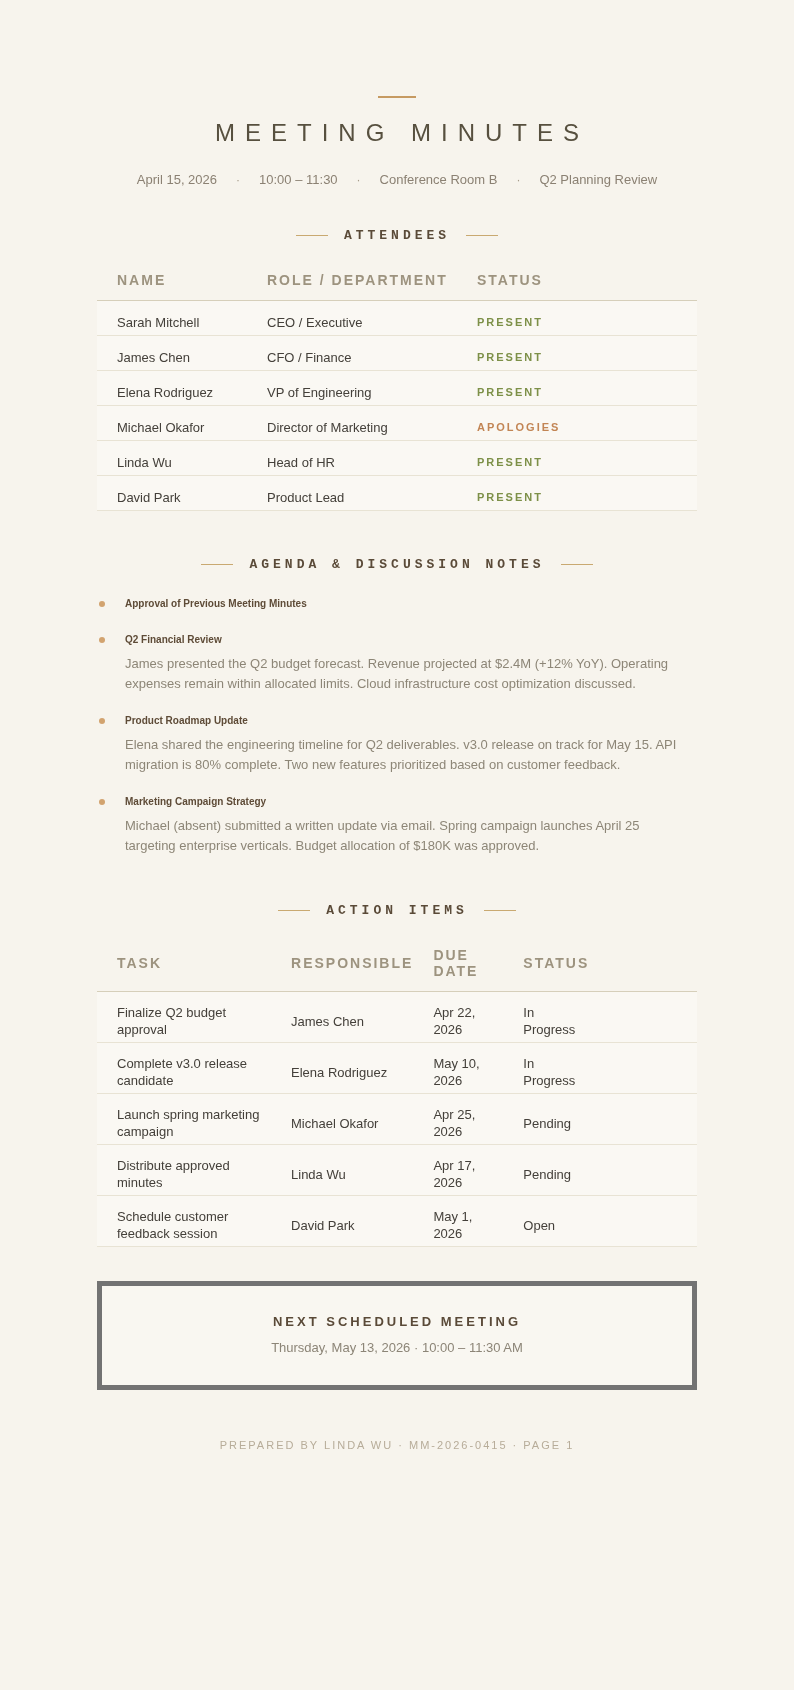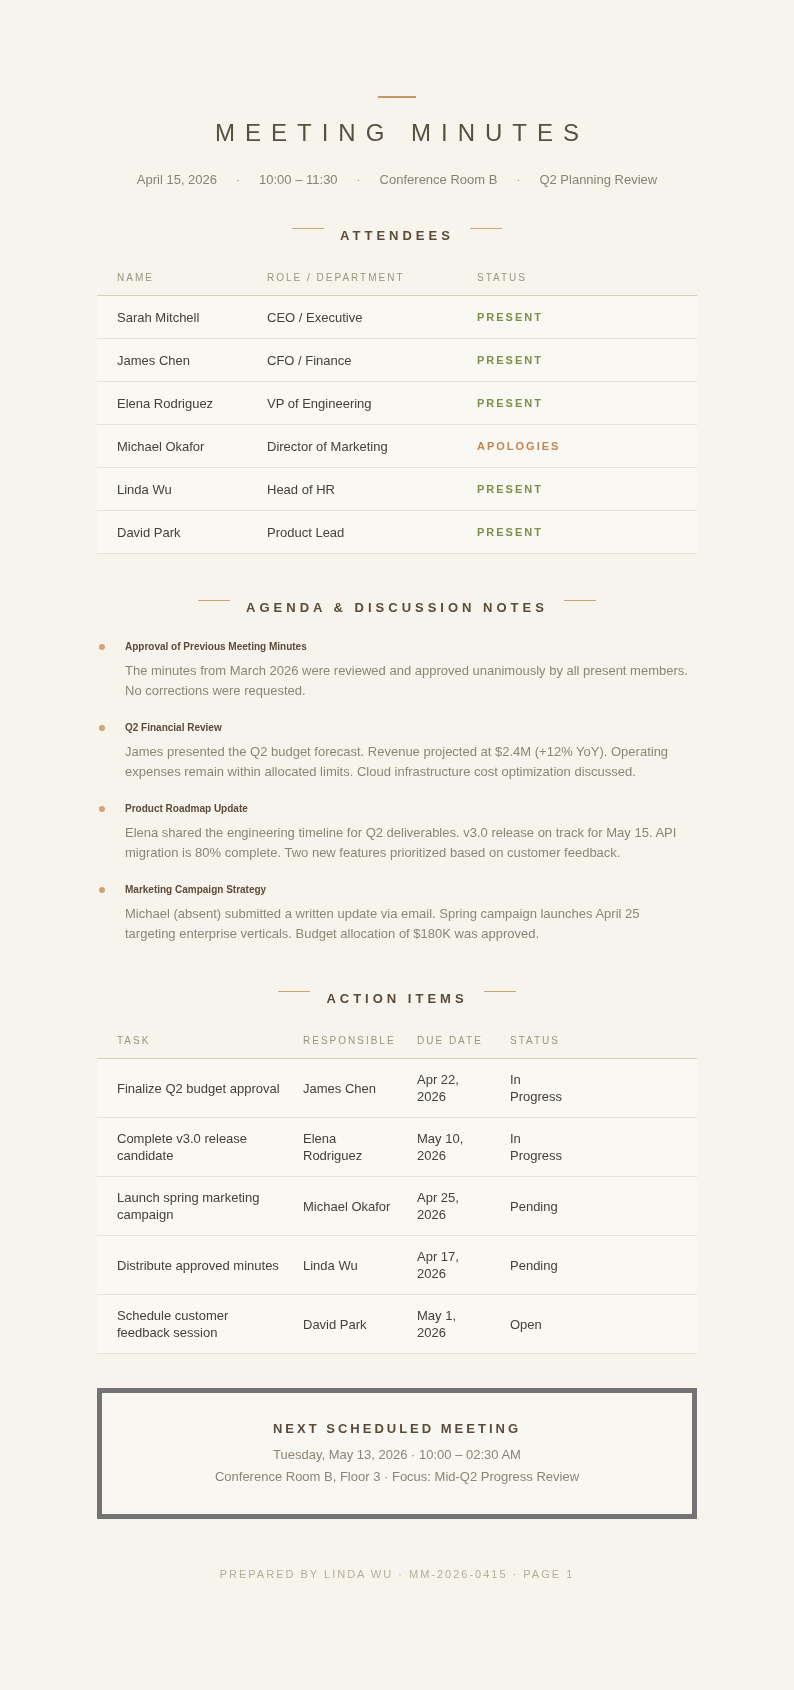--- a/index.html
+++ b/index.html
@@ -26,36 +26,36 @@
     font-size:24px;font-weight:400;letter-spacing:10px;text-indent:10px;
     color:var(--heading);
   }
   .meta{
     margin-top:25px;display:flex;justify-content:center;align-items:flex-end;gap:19px;
     font-size:13px;color:#8b8173;
   }
   .meta .dot{color:#a79d8b;font-size:12px;}
 
   
-  .section-head{display:flex;align-items:flex-start;justify-content:center;gap:16px;}
+  .section-head{display:flex;align-items:center;justify-content:center;gap:16px;font-family:Liberation Mono, monospace;}
   .section-head .rule{width:32px;height:1px;background:#c9a971;}
   .section-head .label{font-size:13px;font-weight:700;letter-spacing:4px;color:#5a4a38;}
   .sh-attendees{margin-top:41px;}
   .sh-agenda{margin-top:46px;}
   .sh-actions{margin-top:47px;}
 
   
   table{width:100%;border-collapse:collapse;margin-top:21px;}
   th{
-    font-size:10px;font-weight:400;letter-spacing:2px;color:#9d937f;
+    font-size:14px;font-weight:700;letter-spacing:2px;color:#9d937f;
     text-align:left;padding:8px 0 12px 20px;border-bottom:1px solid #d6cfba;
   }
   td{
     font-size:13px;color:#44403a;
-    padding:12px 0 12px 20px;border-bottom:1px solid #e8e3d4;
+    padding:12px 0 4px 20px;border-bottom:1px solid #e8e3d4;
     background:rgba(255,255,255,0.35);
     vertical-align:middle;line-height:17px;
   }
   .att-c1{width:25%;} .att-c2{width:35%;} .att-c3{width:40%;}
   .status{font-size:11px;font-weight:700;letter-spacing:2px;}
   .status.present{color:var(--present);}
   .status.apologies{color:var(--apologies);}
 
   .act-c1{width:31%;} .act-c2{width:19%;} .act-c3{width:15.5%;} .act-c4{width:34.5%;}
   .wrap-narrow{display:inline-block;max-width:64px;vertical-align:middle;}
@@ -150,21 +150,20 @@
   <div class="section-head sh-agenda">
     <span class="rule"></span>
     <span class="label">AGENDA &amp; DISCUSSION NOTES</span>
     <span class="rule"></span>
   </div>
 
   <div class="agenda-list">
     <div class="agenda-item">
       <span class="bullet"></span>
       <div class="agenda-title">Approval of Previous Meeting Minutes</div>
-      <div class="agenda-note">The minutes from March 2026 were reviewed and approved unanimously by all present members. No corrections were requested.</div>
     </div>
     <div class="agenda-item">
       <span class="bullet"></span>
       <div class="agenda-title">Q2 Financial Review</div>
       <div class="agenda-note">James presented the Q2 budget forecast. Revenue projected at $2.4M (+12% YoY). Operating expenses remain within allocated limits. Cloud infrastructure cost optimization discussed.</div>
     </div>
     <div class="agenda-item">
       <span class="bullet"></span>
       <div class="agenda-title">Product Roadmap Update</div>
       <div class="agenda-note">Elena shared the engineering timeline for Q2 deliverables. v3.0 release on track for May 15. API migration is 80% complete. Two new features prioritized based on customer feedback.</div>
@@ -220,19 +219,18 @@
         <td>Schedule customer feedback session</td>
         <td>David Park</td>
         <td><span class="wrap-narrow">May 1, 2026</span></td>
         <td><span class="wrap-narrow">Open</span></td>
       </tr>
     </tbody>
   </table>
 
   <div class="next-card">
     <div class="nm-heading">NEXT SCHEDULED MEETING</div>
-    <div class="nm-line1">Tuesday, May 13, 2026 · 10:00 – 02:30 AM</div>
-    <div class="nm-line2">Conference Room B, Floor 3 · Focus: Mid-Q2 Progress Review</div>
+    <div class="nm-line1">Thursday, May 13, 2026 · 10:00 – 11:30 AM</div>
   </div>
 
   <div class="page-footer">PREPARED BY LINDA WU · MM-2026-0415 · PAGE 1</div>
 
 </div>
 
 </body></html>

